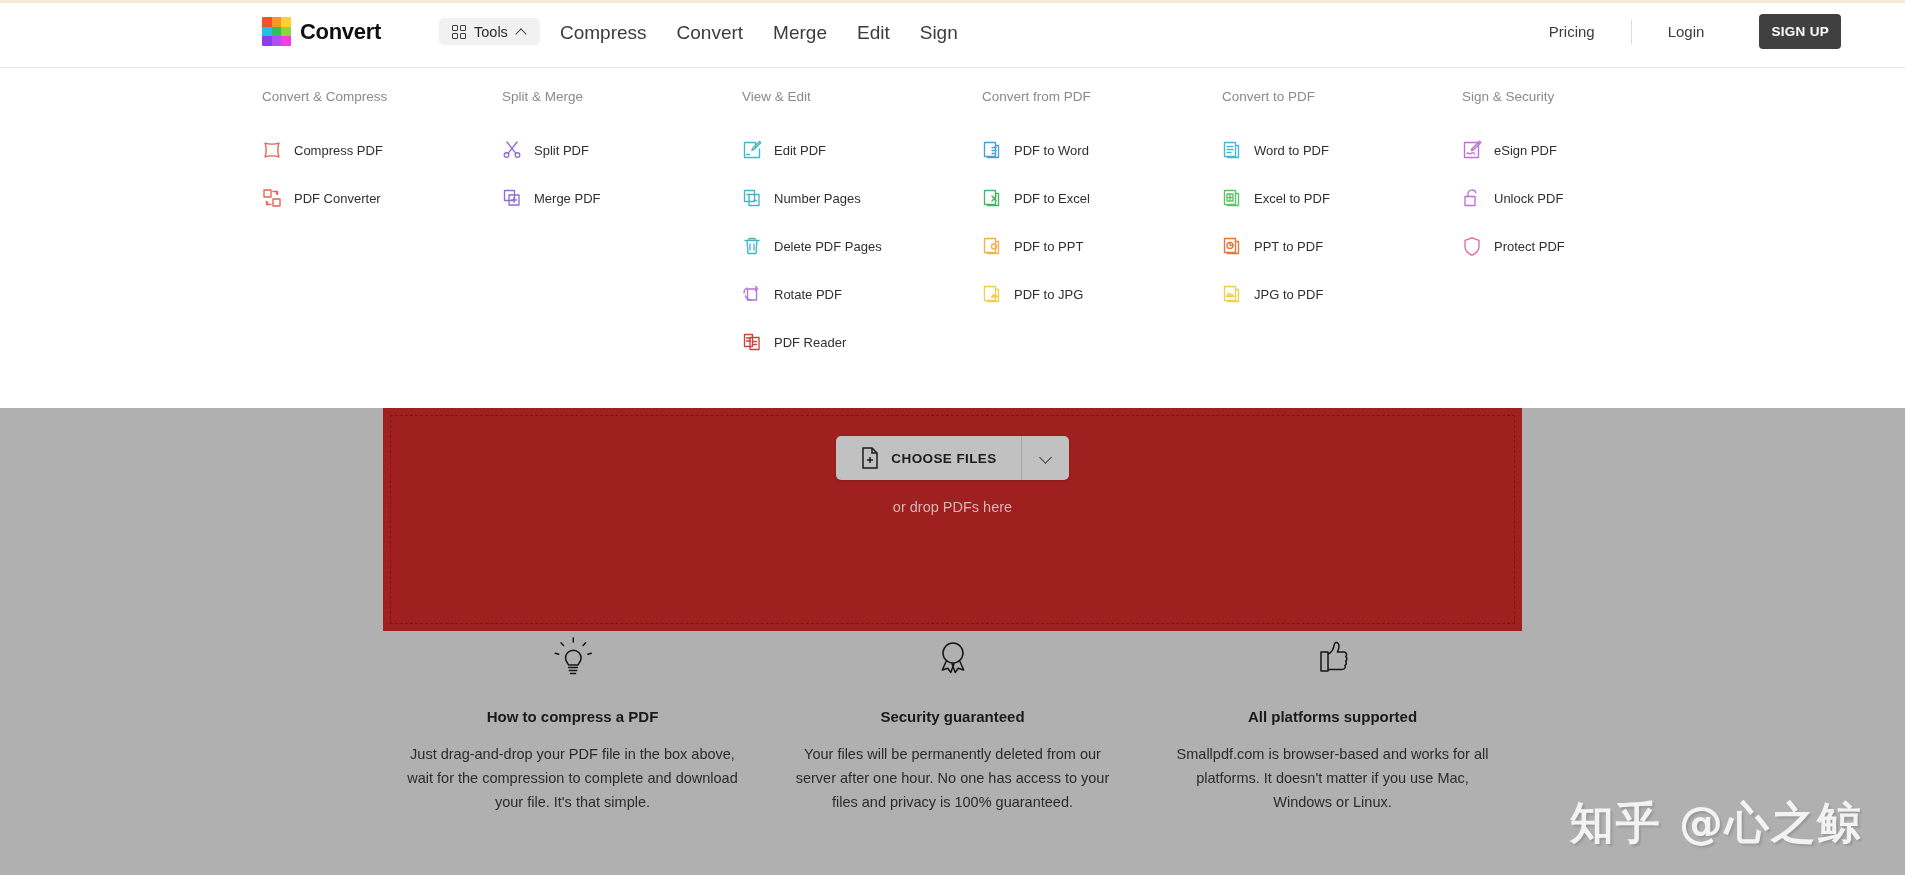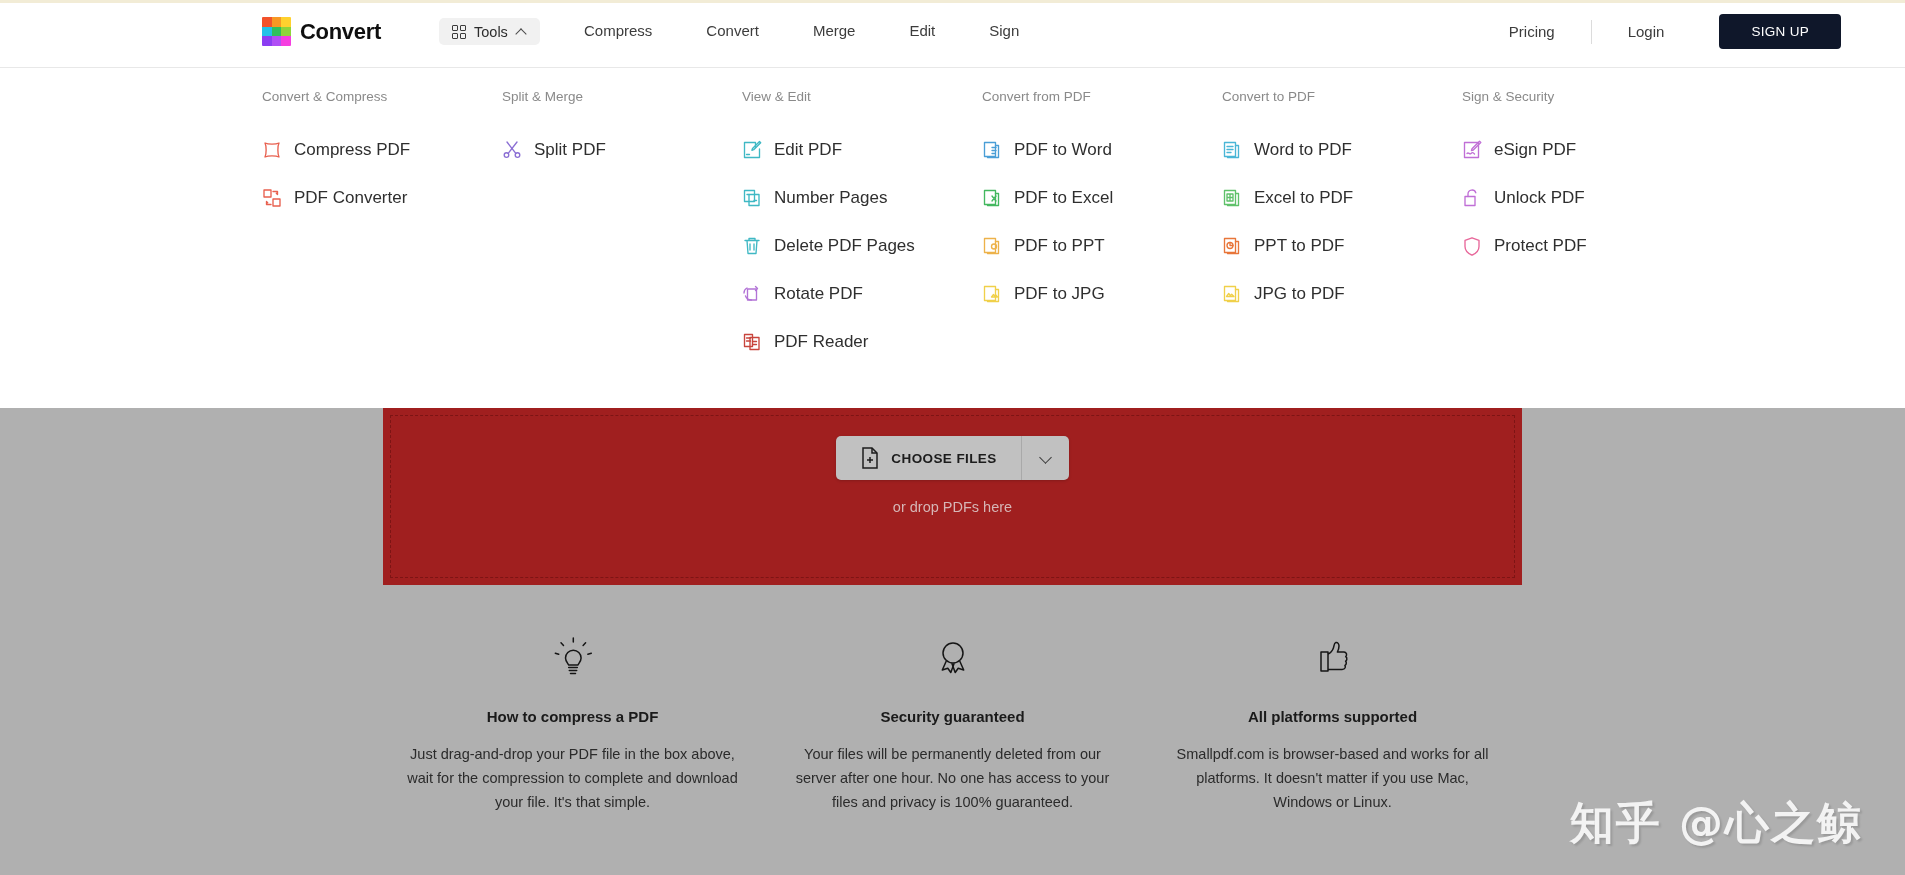--- a/index.html
+++ b/index.html
@@ -62,37 +62,37 @@
   .grid-icon span { border: 1.3px solid #3b3b3b; border-radius: 1px; }
   .chev { width: 11px; height: 11px; position: relative; }
   .chev::before {
     content: ""; position: absolute; left: 1px; top: 4px;
     width: 7px; height: 7px;
     border-left: 1.4px solid #4a4a4a; border-top: 1.4px solid #4a4a4a;
     transform: rotate(45deg);
   }
 
   .nav { position: absolute; left: 560px; top: 19px; display: flex; gap: 30px; }
-  .nav a { font-size: 15px; color: #3c3c3c; text-decoration: none; cursor: pointer; white-space: nowrap; margin-left: 24px; }
+  .nav a { font-size: 19px; color: #3c3c3c; text-decoration: none; cursor: pointer; white-space: nowrap; }
 
   .header-right {
     position: absolute; right: 64px; top: 11px;
     display: flex; align-items: center; gap: 14px;
   }
   .hr-link {
     font-size: 15px; color: #3c3c3c; text-decoration: none;
     padding: 0 22px; cursor: pointer; line-height: 34px;
   }
   .vdiv { width: 1px; height: 24px; background: #dcdcdc; }
   .signup {
     margin-left: 19px;
-    background: #0f172a;
+    background: #404040;
     color: #ffffff;
-    font-size: 13.5px; font-weight: normal; letter-spacing: 0.3px;
-    padding: 10px 32px;
+    font-size: 13.5px; font-weight: bold; letter-spacing: 0.3px;
+    padding: 10px 12px;
     border: none; border-radius: 4px;
     cursor: pointer;
     font-family: "Liberation Sans", sans-serif;
   }
 
   
   .dropdown {
     position: absolute; left: 0; top: 69px; width: 100%; height: 339px;
     background: #ffffff;
     z-index: 20;
@@ -103,31 +103,31 @@
   }
   .dd-col { width: 240px; }
   .dd-head {
     font-size: 13.5px; color: #8a8a8a; margin-bottom: 22px; white-space: nowrap;
   }
   .dd-item {
     display: flex; align-items: center; gap: 12px;
     height: 48px; cursor: pointer;
   }
   .dd-item .ic { width: 20px; height: 20px; flex: 0 0 20px; display: block; }
-  .dd-item .lbl { font-size: 17px; color: #2f2f2f; white-space: nowrap; }
+  .dd-item .lbl { font-size: 13px; color: #2f2f2f; white-space: nowrap; }
 
   
   .page-body {
     position: absolute; left: 0; top: 408px; width: 100%; height: 467px;
     background: #b0b0b0;
   }
 
   .dropzone {
     position: absolute; left: 383px; top: 0px;
-    width: 1139px; height: 177px;
+    width: 1139px; height: 223px;
     background: #a01f1f;
   }
   .dz-dash {
     position: absolute; left: 7px; top: 7px; right: 7px; bottom: 7px;
     border: 1.5px dashed #7d1414;
   }
   .dz-center {
     position: absolute; left: 0; right: 0; top: 28px;
     display: flex; flex-direction: column; align-items: center;
   }
@@ -260,20 +260,30 @@
           <div class="dd-item">
             <span style="display: flex;">
               <svg class="ic" width="20" height="20" viewBox="0 0 20 20">
                 <circle cx="4.5" cy="15" r="2.3" stroke="#8b6fd4" stroke-width="1.35" fill="none" stroke-linecap="round" stroke-linejoin="round"></circle>
                 <circle cx="15.5" cy="15" r="2.3" stroke="#8b6fd4" stroke-width="1.35" fill="none" stroke-linecap="round" stroke-linejoin="round"></circle>
                 <path d="M6.2 13.4L15 2M13.8 13.4L5 2" stroke="#8b6fd4" stroke-width="1.35" fill="none" stroke-linecap="round" stroke-linejoin="round"></path>
               </svg>
             </span>
             <span class="lbl">Split PDF</span>
           </div>
+          <div class="dd-item">
+            <span style="display: flex;">
+              <svg class="ic" width="20" height="20" viewBox="0 0 20 20">
+                <rect x="2.5" y="2.5" width="10" height="10" stroke="#8b6fd4" stroke-width="1.35" fill="none" stroke-linecap="round" stroke-linejoin="round"></rect>
+                <rect x="7" y="7" width="10" height="10" stroke="#8b6fd4" stroke-width="1.35" fill="none" stroke-linecap="round" stroke-linejoin="round"></rect>
+                <path d="M12 12h0M12 9.5v5M9.5 12h5" stroke="#8b6fd4" stroke-width="1.35" fill="none" stroke-linecap="round" stroke-linejoin="round"></path>
+              </svg>
+            </span>
+            <span class="lbl">Merge PDF</span>
+          </div>
         </div>
         <div class="dd-col">
           <div class="dd-head">View &amp; Edit</div>
           <div class="dd-item">
             <span style="display: flex;">
               <svg class="ic" width="20" height="20" viewBox="0 0 20 20">
                 <path d="M2.5 2.5h11v5M2.5 2.5v15h15V9" stroke="#3fb8c4" stroke-width="1.35" fill="none" stroke-linecap="round" stroke-linejoin="round"></path>
                 <path d="M17.5 1.5l1.2 1.2-7 7-1.8.6.6-1.8 7-7z" stroke="#3fb8c4" stroke-width="1.35" fill="none" stroke-linecap="round" stroke-linejoin="round"></path>
                 <path d="M4.5 14.5h3" stroke="#3fb8c4" stroke-width="1.35" fill="none" stroke-linecap="round" stroke-linejoin="round"></path>
               </svg>

